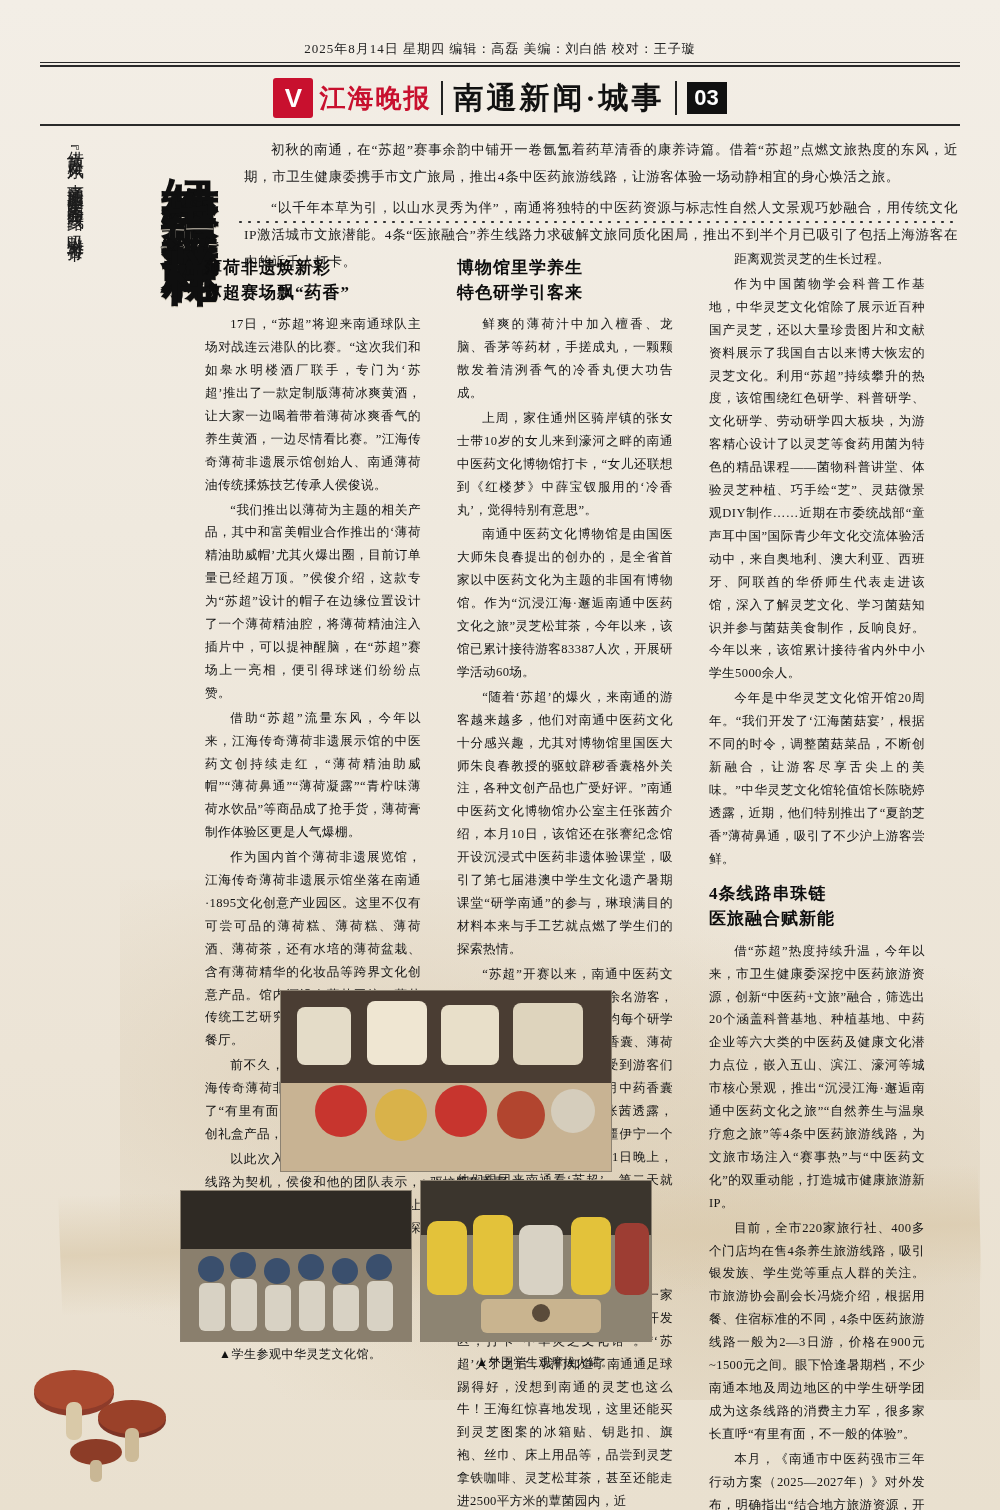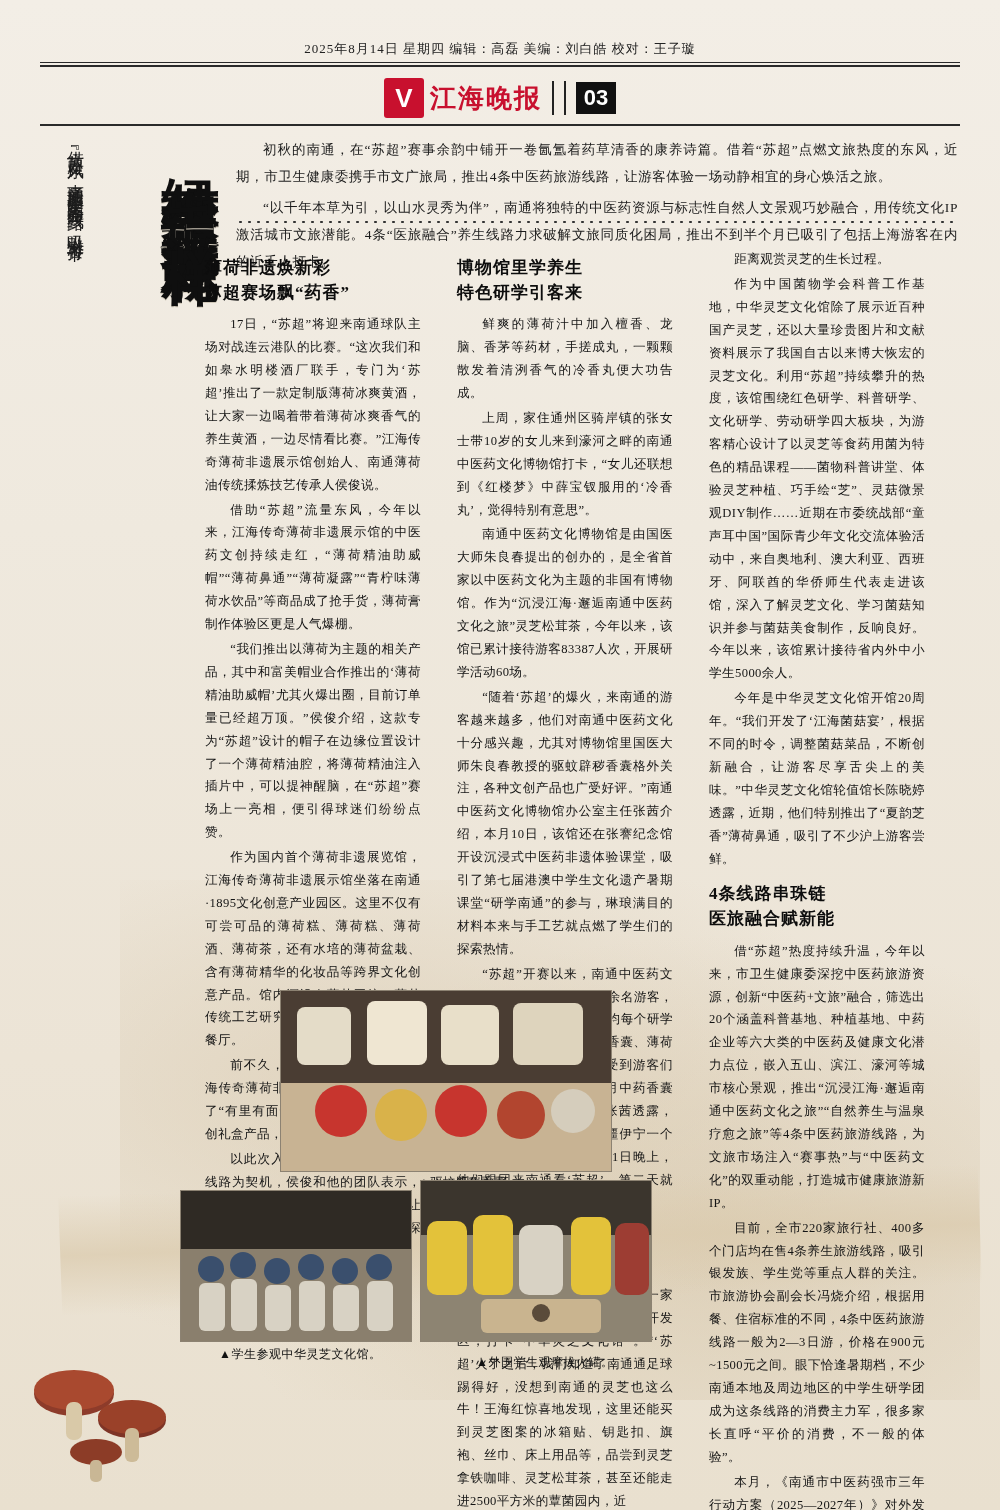--- a/index.html
+++ b/index.html
@@ -75,21 +75,21 @@
     color:#1c1c1c;height:560px;
   }
 
   
   .lead{
     position:absolute;top:136px;left:236px;width:722px;
     font-size:13.5px;line-height:2.0;letter-spacing:0.6px;
     color:#1b1b1b;
     text-align:justify;
   }
-  .lead p{margin:0 0 4px 0;text-indent:2em;}
+  .lead p{margin:0 0 4px 8px;text-indent:2em;}
   .dotline{
     position:absolute;top:218px;left:236px;width:722px;height:8px;
     background-image:radial-gradient(circle, #333 1.1px, transparent 1.2px);
     background-size:9px 8px;background-repeat:repeat-x;
   }
 
   
   .cols{
     position:absolute;top:248px;left:205px;width:760px;height:1120px;
   }
@@ -148,20 +148,21 @@
   <div class="topline">2025年8月14日 星期四  编辑：高磊  美编：刘白皓  校对：王子璇</div>
   <div class="rule-top"></div>
   <div class="rule-top2"></div>
 
   <div class="masthead">
     <div class="logo-wrap">
       <div class="logo-mark">V</div>
       <div class="logo-text">江海晚报</div>
     </div>
     <div class="vbar"></div>
+    <div class="section-title">南通新闻·城事</div>
     <div class="vbar"></div>
     <div class="page-no">03</div>
   </div>
   <div class="rule-mid"></div>
 
   <div class="headline-area">
     <div class="headline-main">绿茵余火煨药香 玩出旅游新花样</div>
     <div class="headline-sub">借『苏超』东风，南通新推四条『中医药养生游』线路，吸引游客打卡</div>
   </div>
 
@@ -173,22 +174,22 @@
 
   <div class="swirl"></div>
   <div class="ribbon"></div>
 
   <div class="cols">
 
     <div class="col col1">
       <div class="sub-h first" style="white-space:pre-line">薄荷非遗焕新彩
 苏超赛场飘“药香”</div>
       <p>17日，“苏超”将迎来南通球队主场对战连云港队的比赛。“这次我们和如皋水明楼酒厂联手，专门为‘苏超’推出了一款定制版薄荷冰爽黄酒，让大家一边喝着带着薄荷冰爽香气的养生黄酒，一边尽情看比赛。”江海传奇薄荷非遗展示馆创始人、南通薄荷油传统揉炼技艺传承人侯俊说。</p>
+      <p>“我们推出以薄荷为主题的相关产品，其中和富美帽业合作推出的‘薄荷精油助威帽’尤其火爆出圈，目前订单量已经超万顶。”侯俊介绍，这款专为“苏超”设计的帽子在边缘位置设计了一个薄荷精油腔，将薄荷精油注入插片中，可以提神醒脑，在“苏超”赛场上一亮相，便引得球迷们纷纷点赞。</p>
       <p>借助“苏超”流量东风，今年以来，江海传奇薄荷非遗展示馆的中医药文创持续走红，“薄荷精油助威帽”“薄荷鼻通”“薄荷凝露”“青柠味薄荷水饮品”等商品成了抢手货，薄荷膏制作体验区更是人气爆棚。</p>
-      <p>“我们推出以薄荷为主题的相关产品，其中和富美帽业合作推出的‘薄荷精油助威帽’尤其火爆出圈，目前订单量已经超万顶。”侯俊介绍，这款专为“苏超”设计的帽子在边缘位置设计了一个薄荷精油腔，将薄荷精油注入插片中，可以提神醒脑，在“苏超”赛场上一亮相，便引得球迷们纷纷点赞。</p>
       <p>作为国内首个薄荷非遗展览馆，江海传奇薄荷非遗展示馆坐落在南通·1895文化创意产业园区。这里不仅有可尝可品的薄荷糕、薄荷糕、薄荷酒、薄荷茶，还有水培的薄荷盆栽、含有薄荷精华的化妆品等跨界文化创意产品。馆内还设有薄荷工坊、薄荷传统工艺研究保护中心、薄荷主题茶餐厅。</p>
       <p>前不久，一名外地游客在游览江海传奇薄荷非遗展示馆时，果断下单了“有里有面”的紫檀醒脑美薰非遗文创礼盒产品，直呼“又潮又贵气”。</p>
       <p>以此次入选南通首批中医药旅游线路为契机，侯俊和他的团队表示，将继续深挖南通薄荷历史和传统，让产品浸润“智慧薄荷+微健康”理念，探索出一条“活化”非遗的创新途径。</p>
     </div>
 
     <div class="col col2">
       <div class="sub-h first" style="white-space:pre-line">博物馆里学养生
 特色研学引客来</div>
       <p>鲜爽的薄荷汁中加入檀香、龙脑、香茅等药材，手搓成丸，一颗颗散发着清洌香气的冷香丸便大功告成。</p>
       <p>上周，家住通州区骑岸镇的张女士带10岁的女儿来到濠河之畔的南通中医药文化博物馆打卡，“女儿还联想到《红楼梦》中薛宝钗服用的‘冷香丸’，觉得特别有意思”。</p>
@@ -200,21 +201,21 @@
       <p>几天前，54岁的王海红带着一家老小从上海杨浦区自驾来到南通开发区，打卡“中华灵芝文化馆”。“‘苏超’火了之后，我们知道了南通通足球踢得好，没想到南通的灵芝也这么牛！王海红惊喜地发现，这里还能买到灵芝图案的冰箱贴、钥匙扣、旗袍、丝巾、床上用品等，品尝到灵芝拿铁咖啡、灵芝松茸茶，甚至还能走进2500平方米的蕈菌园内，近</p>
     </div>
 
     <div class="col col3">
       <p>距离观赏灵芝的生长过程。</p>
       <p>作为中国菌物学会科普工作基地，中华灵芝文化馆除了展示近百种国产灵芝，还以大量珍贵图片和文献资料展示了我国自古以来博大恢宏的灵芝文化。利用“苏超”持续攀升的热度，该馆围绕红色研学、科普研学、文化研学、劳动研学四大板块，为游客精心设计了以灵芝等食药用菌为特色的精品课程——菌物科普讲堂、体验灵芝种植、巧手绘“芝”、灵菇微景观DIY制作……近期在市委统战部“童声耳中国”国际青少年文化交流体验活动中，来自奥地利、澳大利亚、西班牙、阿联酋的华侨师生代表走进该馆，深入了解灵芝文化、学习菌菇知识并参与菌菇美食制作，反响良好。今年以来，该馆累计接待省内外中小学生5000余人。</p>
       <p>今年是中华灵芝文化馆开馆20周年。“我们开发了‘江海菌菇宴’，根据不同的时令，调整菌菇菜品，不断创新融合，让游客尽享舌尖上的美味。”中华灵芝文化馆轮值馆长陈晓婷透露，近期，他们特别推出了“夏韵芝香”薄荷鼻通，吸引了不少沪上游客尝鲜。</p>
       <div class="sub-h2" style="white-space:pre-line">4条线路串珠链
 医旅融合赋新能</div>
       <p>借“苏超”热度持续升温，今年以来，市卫生健康委深挖中医药旅游资源，创新“中医药+文旅”融合，筛选出20个涵盖科普基地、种植基地、中药企业等六大类的中医药及健康文化潜力点位，嵌入五山、滨江、濠河等城市核心景观，推出“沉浸江海·邂逅南通中医药文化之旅”“自然养生与温泉疗愈之旅”等4条中医药旅游线路，为文旅市场注入“赛事热”与“中医药文化”的双重动能，打造城市健康旅游新IP。</p>
-      <p>目前，全市220家旅行社、400多个门店均在售4条养生旅游线路，吸引银发族、学生党等重点人群的关注。市旅游协会副会长冯烧介绍，根据用餐、住宿标准的不同，4条中医药旅游线路一般为2—3日游，价格在900元~1500元之间。眼下恰逢暑期档，不少南通本地及周边地区的中学生研学团成为这条线路的消费主力军，很多家长直呼“平价的消费，不一般的体验”。</p>
+      <p>目前，全市220家旅行社、400多个门店均在售4条养生旅游线路，吸引银发族、学生党等重点人群的关注。市旅游协会副会长冯烧介绍，根据用餐、住宿标准的不同，4条中医药旅游线路一般为2—3日游，价格在900元~1500元之间。眼下恰逢暑期档，不少南通本地及周边地区的中学生研学团成为这条线路的消费主力军，很多家长直呼“有里有面，不一般的体验”。</p>
       <p>本月，《南通市中医药强市三年行动方案（2025—2027年）》对外发布，明确指出“结合地方旅游资源，开发中医药健康旅游线路和产品”。下一步，我们将通过举办南通中医药旅游采风等系列活动，把中医药资源优势迅速转化为健康消费新动能，进一步引导和激发区域健康消费需求，为提升全民健康素养、激发城市消费活力贡献更大力量。市疾控局局长、市卫生健康委副主任吴徐明表示，市卫生健康委将进一步推动“医养文旅”融合发展，依托南通特有的中医药资源和滨江临海的生态优势，与更多体育赛事联动，借势提升南通文旅的知名度和吸引力，让游客不仅能感受到运动的激情，还能体验到养生的乐趣。</p>
 
     </div>
   </div>
 
   <div class="photos">
 
     <div class="ph" style="left:130px;top:0;width:330px;height:180px;">
       <svg class="sky" viewBox="0 0 330 180" preserveAspectRatio="none">
         <rect width="330" height="180" fill="#6c5a4a"></rect>

